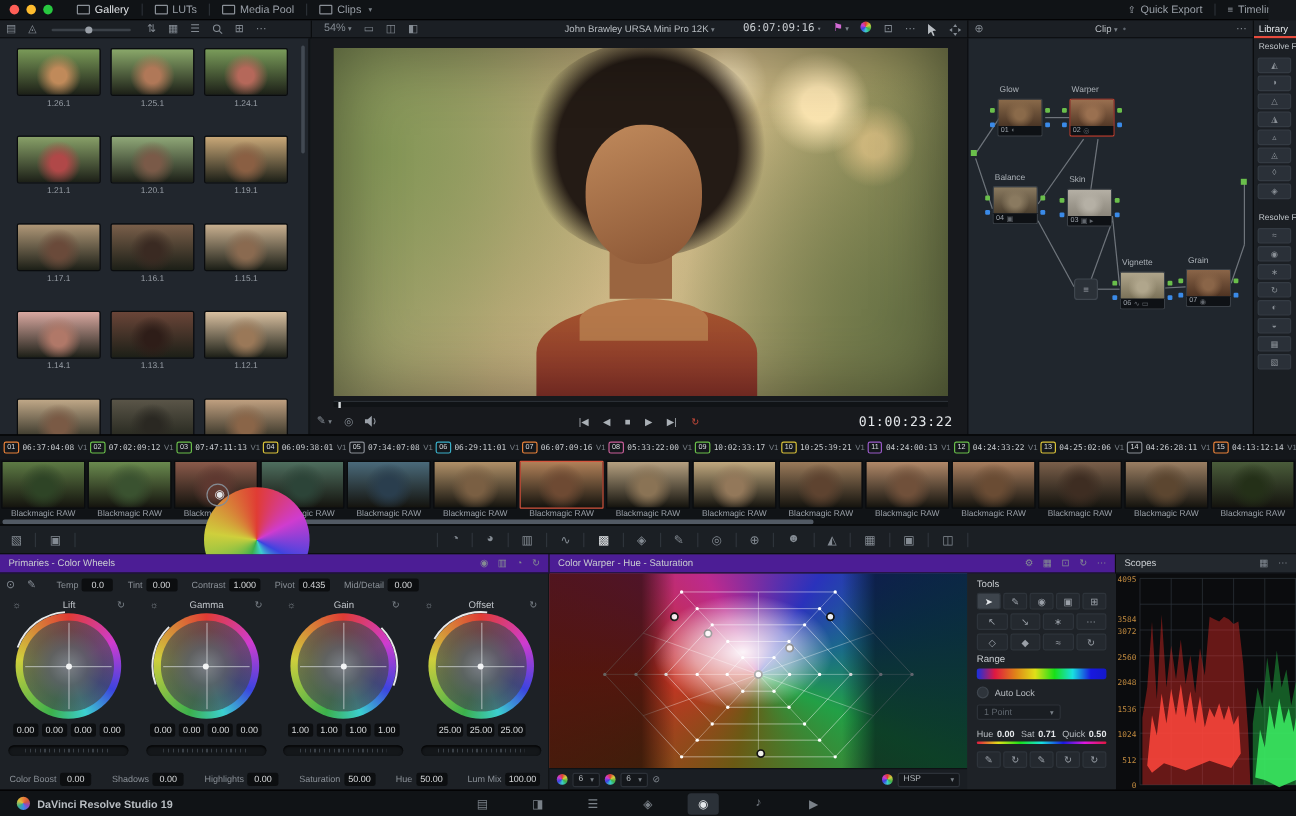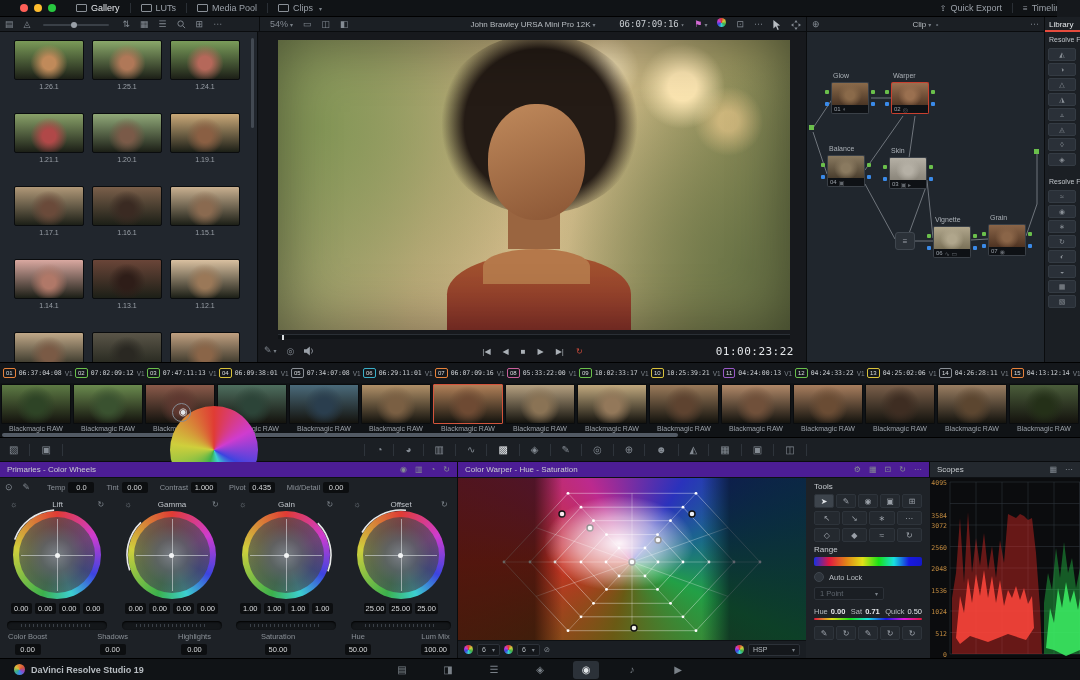--- a/index.html
+++ b/index.html
@@ -3,21 +3,21 @@
 <meta charset="utf-8">
 <style>
   html,body{margin:0;padding:0;background:#000;}
   *{box-sizing:border-box;}
   .stage{position:relative;width:1080px;height:680px;background:#15181c;overflow:hidden;
          font-family:"Liberation Sans",sans-serif;color:#c8ccd0;-webkit-font-smoothing:antialiased;}
   .abs{position:absolute;}
 
   
   .menubar{position:absolute;left:0;top:0;width:1057px;height:17px;background:#101316;border-bottom:1px solid #000;
-           display:flex;align-items:center;font-size:9px;color:#aab0b6;padding-left:12px;}
+           display:flex;align-items:center;font-size:9px;color:#aab0b6;}
   .traffic{display:flex;gap:6px;margin:0 10px 0 8px;}
   .traffic span{width:8px;height:8px;border-radius:50%;display:inline-block;}
   .mb-btn{display:flex;align-items:center;gap:4px;padding:0 10px;height:17px;color:#9aa0a8;cursor:default;}
   .mb-btn.active{color:#e4e7ea;}
   .mb-ico{width:11px;height:8px;border:1px solid #8a9097;border-radius:1px;display:inline-block;}
   .mb-sep{width:1px;height:10px;background:#2a2f35;}
   .mb-title{position:absolute;left:0;right:0;text-align:center;color:#d8dcdf;font-size:9px;pointer-events:none;}
   .mb-right{margin-left:auto;display:flex;align-items:center;height:17px;}
   .caret{font-size:6px;color:#7a8188;margin-left:2px;}
 
@@ -124,21 +124,21 @@
   .ring .cdot{position:absolute;left:50%;top:50%;width:5px;height:5px;margin:-2.5px;background:#f2f4f5;border-radius:50%;}
   .ring svg{position:absolute;inset:-3px;}
   .wvals{display:flex;justify-content:center;gap:3px;margin-top:4px;}
   .wvals .vbox{min-width:21px;padding:1px 2px;}
   .master{width:100px;height:9px;margin:7px auto 0;border-radius:5px;background:#14171a;
           box-shadow:inset 0 1px 2px #000;position:relative;overflow:hidden;}
   .master:before{content:"";position:absolute;left:14px;right:14px;top:3px;bottom:3px;
           background:repeating-linear-gradient(90deg,#3a4047 0 1px,transparent 1px 4px);}
   .wp-bottom{position:absolute;left:0;bottom:3px;width:458px;display:flex;justify-content:space-between;
              padding:0 8px;font-size:7.5px;color:#8a9097;align-items:center;}
-  .wp-bottom .grp{display:flex;align-items:center;gap:3px;flex-direction:column;}
+  .wp-bottom .grp{display:flex;align-items:center;gap:3px;}
 
   .warperpanel{position:absolute;left:458px;top:0;width:472px;height:196px;background:#1e2227;border-right:1px solid #0a0c0e;}
   .warp-canvas{position:absolute;left:0;top:16px;width:348px;height:162px;overflow:hidden;
     background:conic-gradient(from -90deg at 50% 52%,#c93224,#bc2a8e 62deg,#2a32bc 122deg,#1a6a8a 162deg,#22a046 205deg,#6a5a14 285deg,#c93224);}
   .warp-shade{position:absolute;inset:0;background:linear-gradient(90deg,rgba(10,5,0,.62) 0 22%,rgba(10,5,0,0) 30% 70%,rgba(0,5,20,.62) 78% 100%);}
   .warp-blob{position:absolute;left:86px;top:18px;width:150px;height:95px;border-radius:50%;
     background:radial-gradient(closest-side,rgba(255,255,255,.95),rgba(255,255,255,.55) 55%,rgba(255,255,255,0));}
   .warp-bottom{position:absolute;left:0;bottom:0;width:348px;height:18px;background:#1a1e23;border-top:1px solid #0e1114;
                display:flex;align-items:center;font-size:7.5px;color:#8a9097;gap:4px;padding:0 6px;}
   .wb-dd{background:#14171b;border:1px solid #2c3138;border-radius:2px;padding:0 4px;font-size:7px;color:#b8bdc2;height:12px;display:flex;align-items:center;gap:4px;}
@@ -979,21 +979,21 @@
             <span class="hsl-grp">
      <span>Hue</span>
      <span style="color:#e4e7ea;font-weight:bold">0.00</span>
    </span>
             <span class="hsl-grp">
      <span>Sat</span>
      <span style="color:#e4e7ea;font-weight:bold">0.71</span>
    </span>
             <span class="hsl-grp">
      <span>Quick</span>
-     <span style="color:#e4e7ea;font-weight:normal">0.50</span>
+     <span style="color:#e4e7ea;font-weight:bold">0.50</span>
    </span>
           </div>
         <div class="hsl-u"></div>
         <div class="tb-row2" id="tool-bottom">
             <span class="tool-btn">✎</span>
             <span class="tool-btn">↻</span>
             <span class="tool-btn">✎</span>
             <span class="tool-btn">↻</span>
             <span class="tool-btn">↻</span>
           </div>

